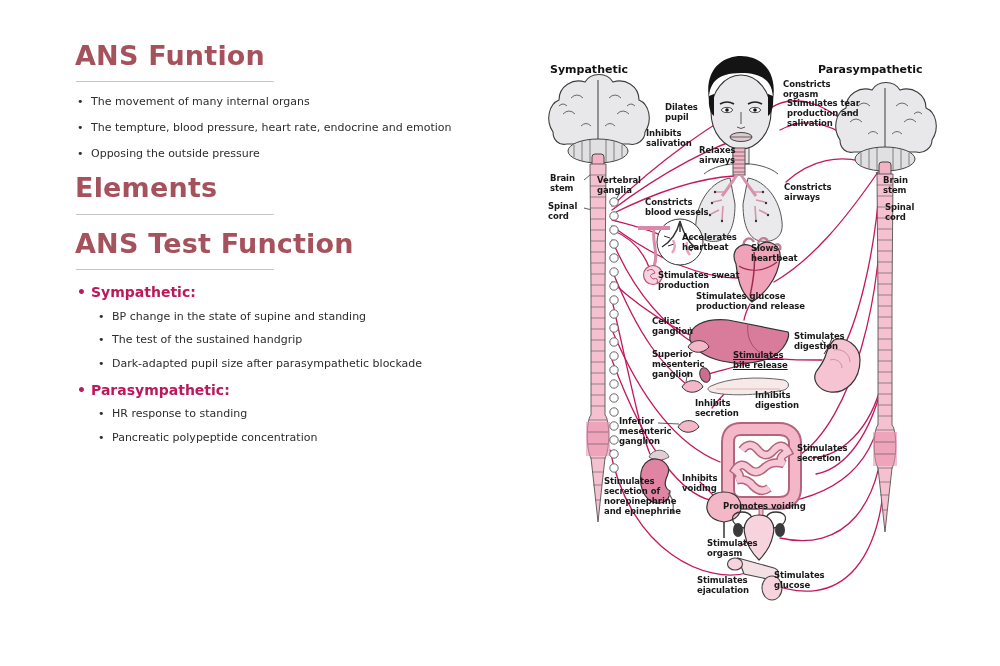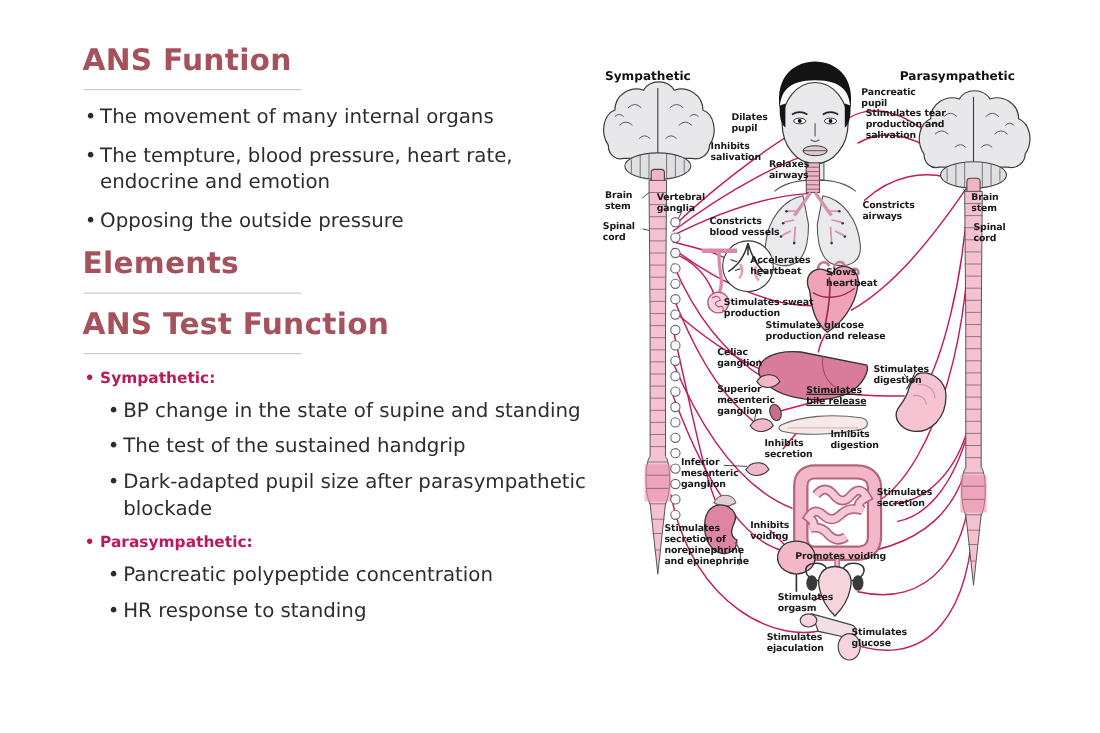--- a/index.html
+++ b/index.html
@@ -6,21 +6,21 @@
   body{
     width:1000px;height:666px;background:#ffffff;position:relative;overflow:hidden;
     font-family:"DejaVu Sans","Liberation Sans",sans-serif;
   }
   
   .notes{position:absolute;left:75px;top:40px;width:478px;}
   .heading{font-size:27px;font-weight:800;color:#a6525c;margin:0;line-height:1.2;letter-spacing:.2px;}
   .rule{width:198px;height:1px;background:#c6c6c6;margin:9px 0 13px 1px;}
   .sec2{margin-top:10px;}
   .sec3{margin-top:6px;}
-  .bullet{position:relative;padding-left:16px;font-size:18px;color:#2d2d2d;line-height:1.33;margin:0 0 11px 0;}
+  .bullet{position:relative;padding-left:16px;font-size:11px;color:#2d2d2d;line-height:1.33;margin:0 0 11px 0;}
   .bullet::before{content:"\2022";position:absolute;left:2px;color:#2d2d2d;}
   .group{margin:0 0 2px 0;}
   .group-label{position:relative;padding-left:16px;font-size:14px;font-weight:700;color:#be185d;line-height:1.33;margin:0 0 8px 0;}
   .group-label::before{content:"\2022";position:absolute;left:2px;}
   .sub{margin-left:21px;}
   .sub .bullet{margin-bottom:9px;}
   
   .diagram{position:absolute;left:540px;top:30px;width:460px;height:628px;}
   .diagram svg{position:absolute;left:0;top:0;}
   .dlabel{position:absolute;font-size:8.5px;font-weight:600;color:#191919;line-height:1.16;letter-spacing:-.1px;}
@@ -53,22 +53,22 @@
       <div class="sub">
         <p class="bullet">BP change in the state of supine and standing</p>
         <p class="bullet">The test of the sustained handgrip</p>
         <p class="bullet">Dark-adapted pupil size after parasympathetic blockade</p>
       </div>
     </div>
 
     <div class="group">
       <p class="group-label">Parasympathetic:</p>
       <div class="sub">
+        <p class="bullet">HR response to standing</p>
         <p class="bullet">Pancreatic polypeptide concentration</p>
-        <p class="bullet">HR response to standing</p>
       </div>
     </div>
   </section>
 </div>
 
 <div class="diagram">
 
 <svg width="460" height="628" viewBox="0 0 460 628">
   <defs>
     <g id="brain">
@@ -274,21 +274,21 @@
 
   <use href="#ganglionBlob" x="146" y="310"></use>
   <use href="#ganglionBlob" x="140" y="350"></use>
   <use href="#ganglionBlob" x="136" y="390"></use>
 </svg>
 
   <div class="dtitle" style="left:4px;top:33px;width:90px;">Sympathetic</div>
   <div class="dtitle" style="left:278px;top:33px;width:100px;">Parasympathetic</div>
 
   <div class="dlabel" style="left:125px;top:73px;width:40px;">Dilates pupil</div>
-  <div class="dlabel" style="left:243px;top:50px;width:50px;">Pancreatic pupil</div>
+  <div class="dlabel" style="left:243px;top:50px;width:50px;">Constricts orgasm</div>
   <div class="dlabel" style="left:247px;top:69px;width:74px;">Stimulates tear production and salivation</div>
   <div class="dlabel" style="left:106px;top:99px;width:50px;">Inhibits salivation</div>
   <div class="dlabel" style="left:159px;top:116px;width:42px;">Relaxes airways</div>
   <div class="dlabel" style="left:244px;top:153px;width:50px;">Constricts airways</div>
   <div class="dlabel" style="left:10px;top:144px;width:32px;">Brain stem</div>
   <div class="dlabel" style="left:57px;top:146px;width:48px;">Vertebral ganglia</div>
   <div class="dlabel" style="left:8px;top:172px;width:32px;">Spinal cord</div>
   <div class="dlabel" style="left:343px;top:146px;width:32px;">Brain stem</div>
   <div class="dlabel" style="left:345px;top:173px;width:34px;">Spinal cord</div>
   <div class="dlabel" style="left:105px;top:168px;width:64px;">Constricts blood vessels</div>

